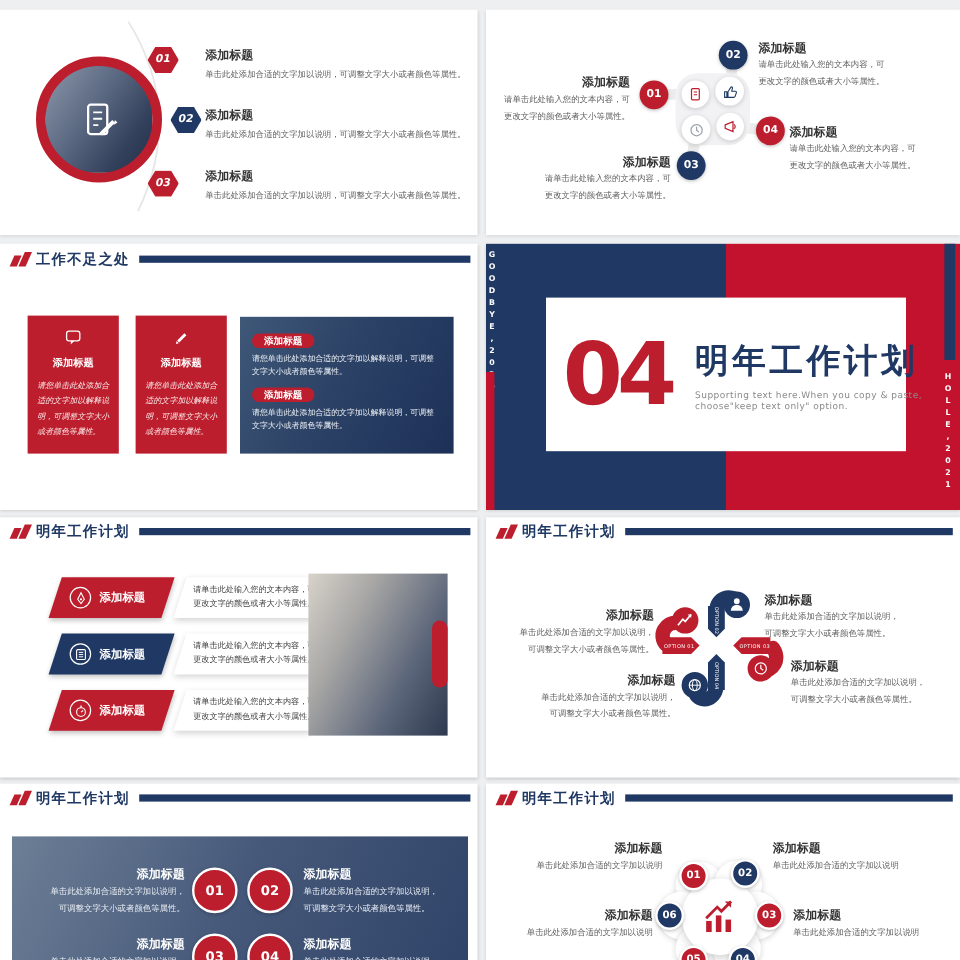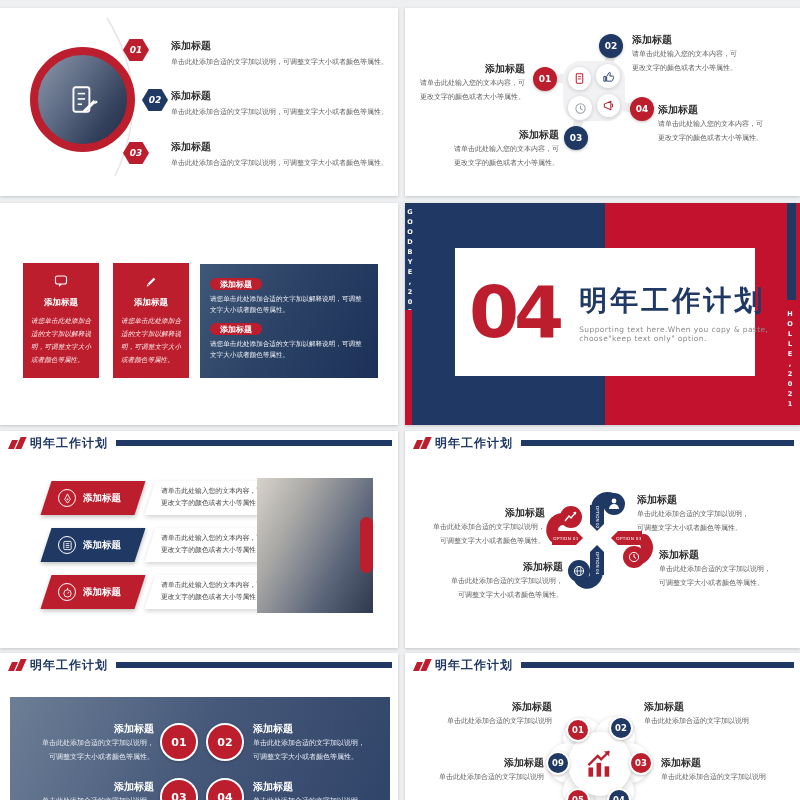--- a/index.html
+++ b/index.html
@@ -138,20 +138,28 @@
       <div class="tl">更改文字的颜色或者大小等属性。</div>
     </div>
     <div class="abs" style="left:253px;top:95px;">
       <div class="tt">添加标题</div>
       <div class="tl">请单击此处输入您的文本内容，可</div>
       <div class="tl">更改文字的颜色或者大小等属性。</div>
     </div>
   </section>
 
   <section class="slide" style="left:0;top:203px;width:398px;height:222px;">
+    <div class="hdr" style="top:4px;">
+      <span class="sl">
+          <i></i>
+          <i></i>
+        </span>
+      <span class="ht">工作不足之处</span>
+      <span class="hb"></span>
+    </div>
 
     <div class="rcard" style="left:23px;top:60px;width:76px;height:115px;">
       <div style="margin-top:10px;">
         <svg width="14" height="14" viewBox="0 0 14 14">
             <rect x="1.5" y="2" width="11" height="8" rx="2" fill="none" stroke="#fff" stroke-width="1.1"></rect>
             <polygon points="5,10 5,13 8,10" fill="#fff"></polygon>
           </svg>
       </div>
       <div class="ct">添加标题</div>
       <div class="cd">请您单击此处添加合适的文字加以解释说明，可调整文字大小或者颜色等属性。</div>
@@ -406,21 +414,21 @@
         <rect x="10" y="11" width="4" height="12" fill="#bc1e2d"></rect>
         <rect x="17" y="14" width="4" height="9" fill="#bc1e2d"></rect>
         <polyline points="3,13 11,5 14,8 21,1" fill="none" stroke="#bc1e2d" stroke-width="2"></polyline>
         <polygon points="21,1 16.5,1 21,5.5" fill="#bc1e2d"></polygon>
       </svg>
     </div>
 
     <div class="cnum redbg" style="left:161px;top:65px;width:24px;height:24px;font-size:8.5px;border:2px solid #fff;">01</div>
     <div class="cnum navybg" style="left:204px;top:63px;width:24px;height:24px;font-size:8.5px;border:2px solid #fff;">02</div>
     <div class="cnum redbg" style="left:224px;top:98px;width:24px;height:24px;font-size:8.5px;border:2px solid #fff;">03</div>
-    <div class="cnum navybg" style="left:141px;top:98px;width:24px;height:24px;font-size:8.5px;border:2px solid #fff;">09</div>
+    <div class="cnum navybg" style="left:141px;top:98px;width:24px;height:24px;font-size:8.5px;border:2px solid #fff;">06</div>
     <div class="cnum redbg" style="left:161px;top:135px;width:24px;height:24px;font-size:8.5px;border:2px solid #fff;">05</div>
     <div class="cnum navybg" style="left:202px;top:135px;width:24px;height:24px;font-size:8.5px;border:2px solid #fff;">04</div>
 
     <div class="abs tr" style="right:248px;top:47px;">
       <div class="tt">添加标题</div>
       <div class="tl">单击此处添加合适的文字加以说明</div>
     </div>
     <div class="abs" style="left:239px;top:47px;">
       <div class="tt">添加标题</div>
       <div class="tl">单击此处添加合适的文字加以说明</div>

